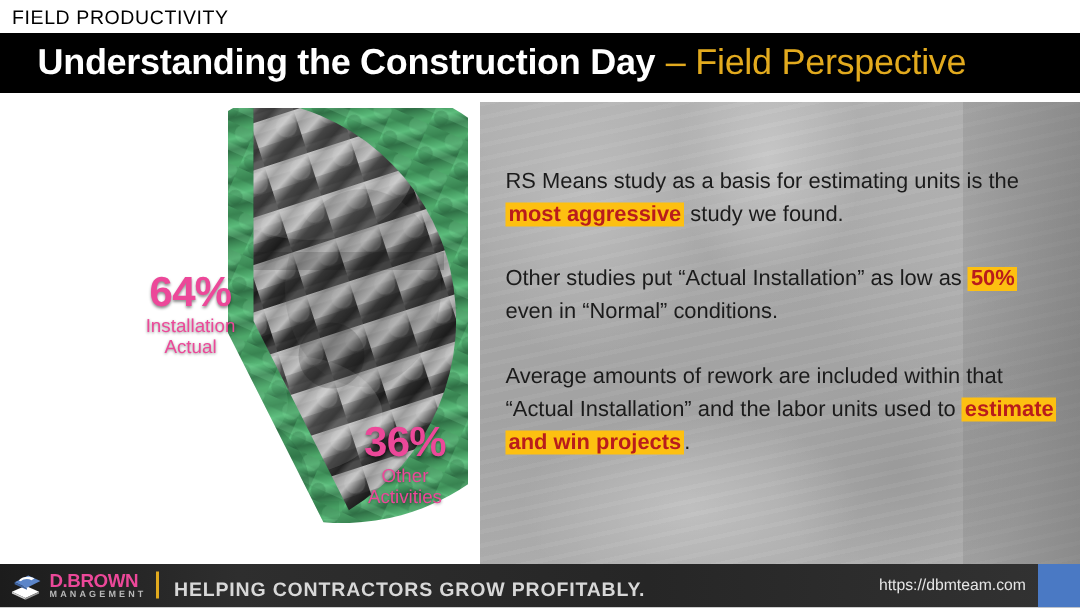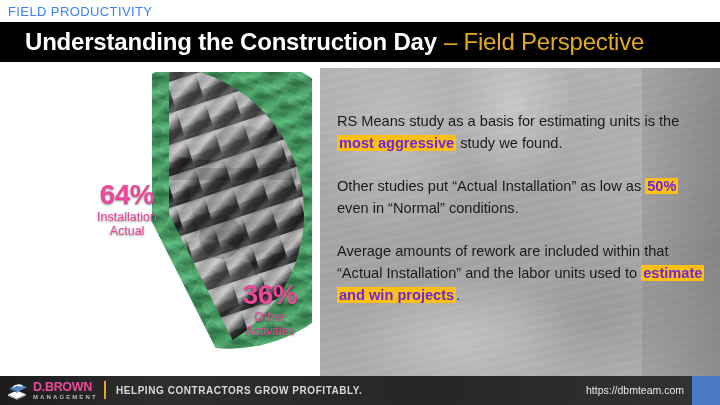--- a/index.html
+++ b/index.html
@@ -7,21 +7,21 @@
     width:720px;height:405px;
     font-family:"Liberation Sans", sans-serif;
     background:#ffffff;
     overflow:hidden;
   }
   .slide{position:relative;width:720px;height:405px;background:#fff;overflow:hidden;}
 
   
   .eyebrow{
     position:absolute;left:8px;top:4px;
-    font-size:13px;letter-spacing:.4px;color:#3b82f6;
+    font-size:13px;letter-spacing:.4px;color:#000000;
     font-weight:400;
   }
 
   
   .titlebar{
     position:absolute;left:0;top:22px;width:720px;height:40px;
     background:#000;
     display:flex;align-items:center;padding-left:16px;
   }
   .title-main{
@@ -65,21 +65,21 @@
   }
 
   
   .copy{
     position:absolute;left:337px;top:110px;width:372px;
     font-size:14.6px;line-height:22px;color:#1b1b1b;
   }
   .copy p{margin:0 0 21px 0;}
   .copy p:last-child{margin-bottom:0;}
   .hl{
-    background:#fdc011;color:#6d28d9;font-weight:bold;
+    background:#fdc011;color:#b91c1c;font-weight:bold;
     padding:0 2px;box-decoration-break:clone;-webkit-box-decoration-break:clone;
   }
 
   
   .pie-wrap{
     position:absolute;left:6px;top:72px;width:306px;height:300px;
   }
   .pie-svg{display:block;width:306px;height:300px;}
 
   .pie-label{
@@ -107,21 +107,21 @@
   }
   .logo-mark{width:22px;height:19px;flex:0 0 auto;}
   .logo-text{display:flex;flex-direction:column;line-height:1;}
   .logo-text .l1{font-size:12.5px;font-weight:bold;color:#ec4899;letter-spacing:-.3px;}
   .logo-text .l2{font-size:6px;font-weight:bold;color:#b9b9b9;letter-spacing:2.1px;margin-top:1px;}
   .logo-div{
     position:absolute;left:104px;top:5px;width:2px;height:18px;background:#e2aa1e;
   }
   .tagline{
     position:absolute;left:116px;top:9px;
-    font-size:10px;font-weight:bold;letter-spacing:.55px;color:#d8d8d8;
+    font-size:13px;font-weight:bold;letter-spacing:.55px;color:#d8d8d8;
   }
   .site-url{
     position:absolute;right:36px;top:8px;
     font-size:10.5px;color:#e6e6e6;
   }
   .blue-tab{
     position:absolute;right:0;top:0;width:28px;height:29px;background:#4a79c4;
   }
 </style>
 </head>

